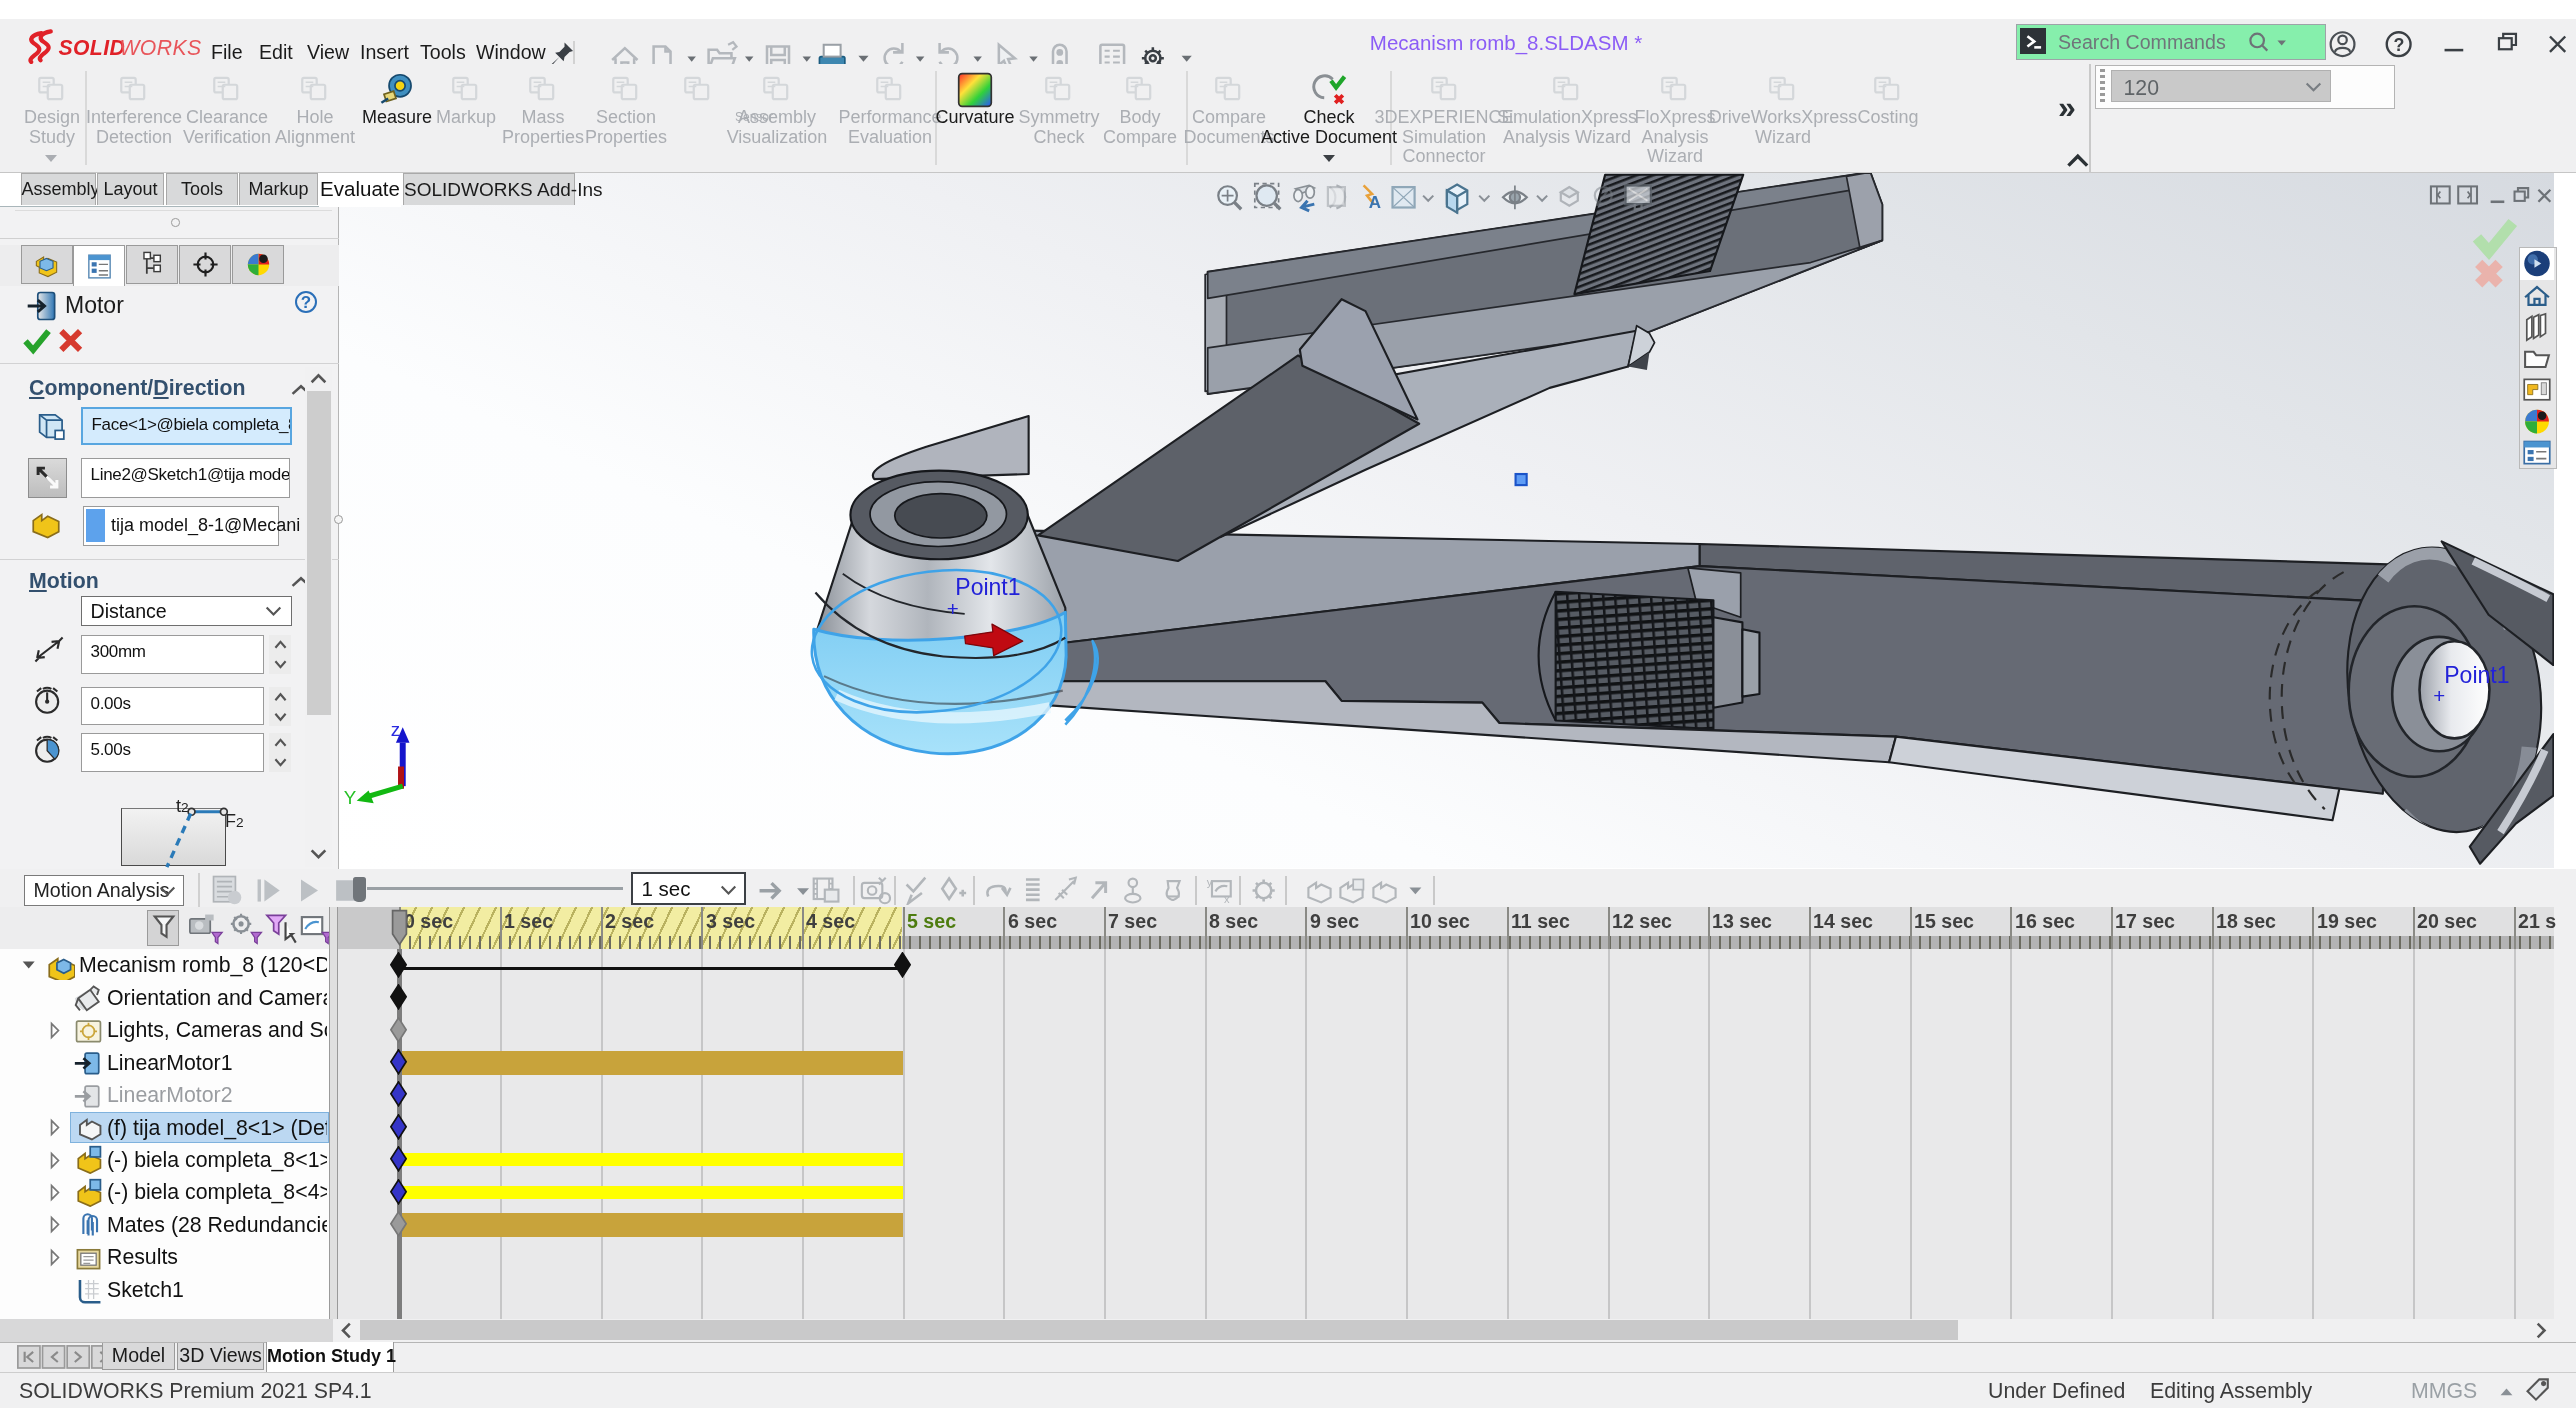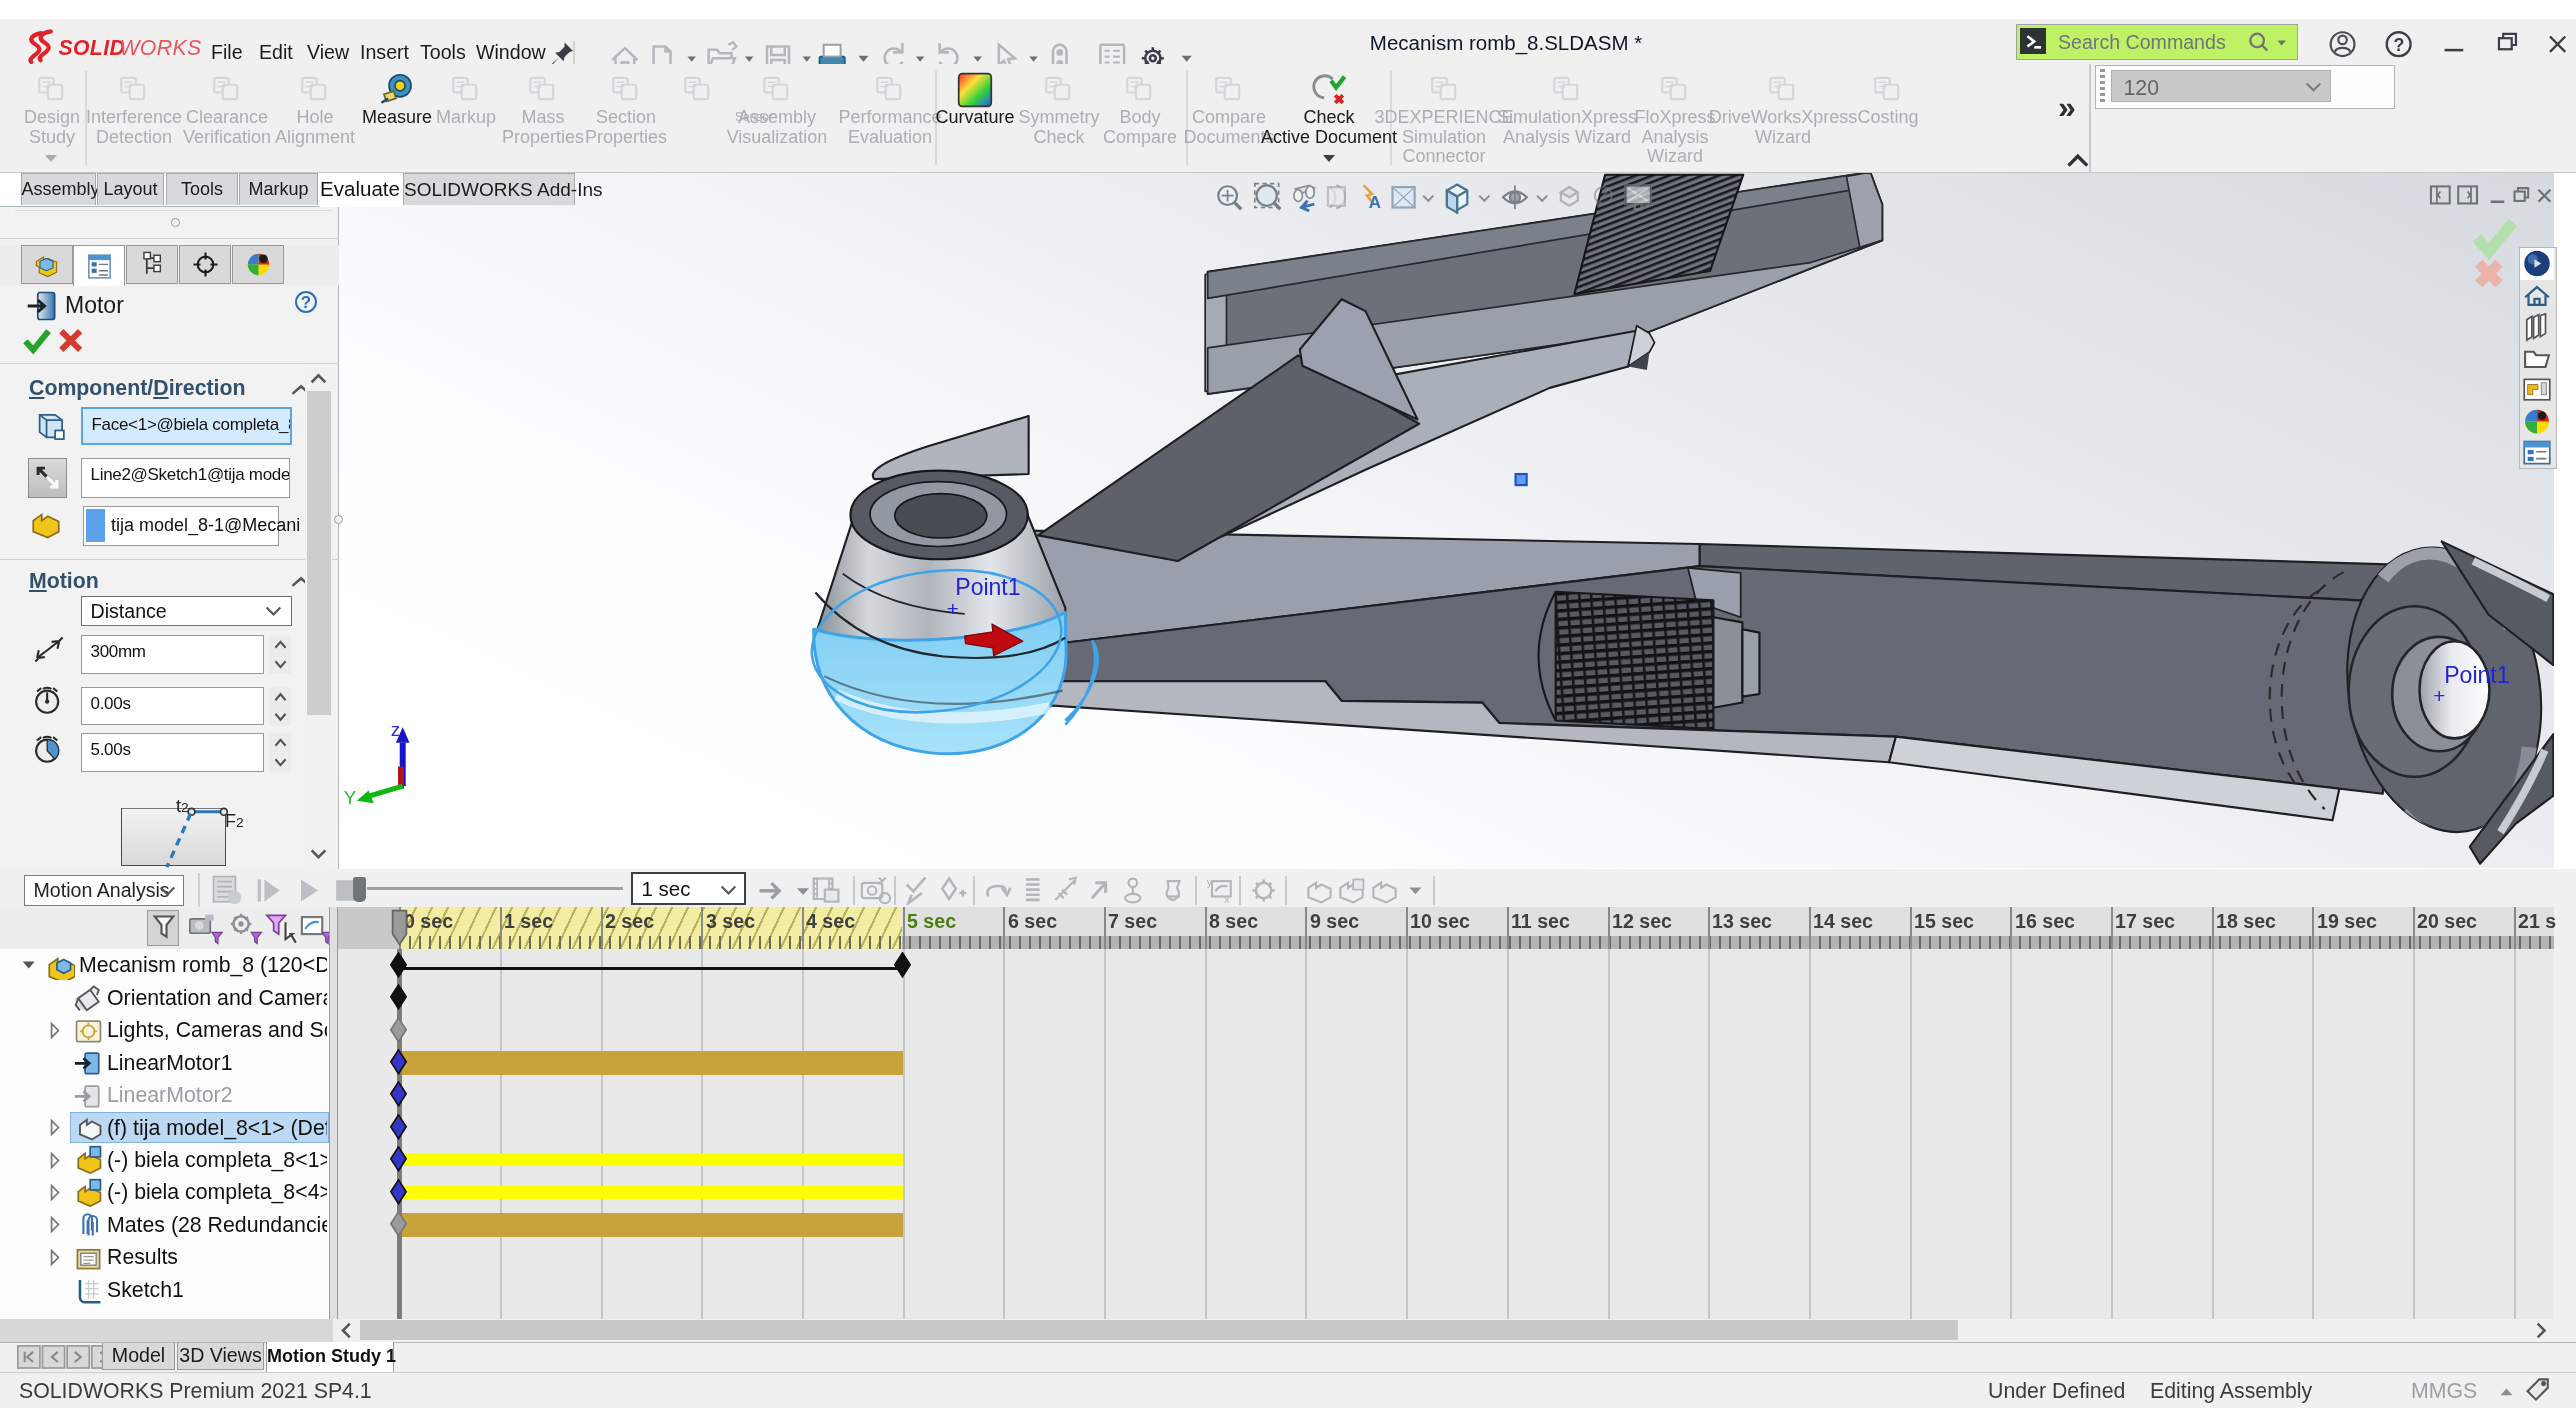--- a/index.html
+++ b/index.html
@@ -83,23 +83,23 @@
       <path d="M104 22 l5 6 5 -6z"></path>
           <path d="M172 22 l5 6 5 -6z"></path>
           <path d="M240 22 l5 6 5 -6z"></path>
           <path d="M306 21 l6 7 6 -7z"></path>
           <path d="M374 22 l5 6 5 -6z"></path>
           <path d="M442 22 l5 6 5 -6z"></path>
           <path d="M508 22 l5 6 5 -6z"></path>
           <path d="M688 21 l6 7 6 -7z"></path>
     </g>
   </svg>
-  <div class="abs" style="left:1280px;top:12px;width:452px;text-align:center;font-size:20.5px;color:#0f172a">Mecanism romb_8.SLDASM *</div>
-
-  <div class="abs" style="left:2016px;top:5.1px;width:282px;height:36px;background:#bef264;border:1.7px solid #9ea3a8">
+  <div class="abs" style="left:1280px;top:12px;width:452px;text-align:center;font-size:20.5px;color:#8b5cf6">Mecanism romb_8.SLDASM *</div>
+
+  <div class="abs" style="left:2016px;top:5.1px;width:310px;height:36px;background:#86efac;border:1.7px solid #9ea3a8">
     <div class="abs" style="left:3.4px;top:3.4px;width:25.6px;height:25.6px;background:#2d3237"></div>
     <svg class="abs" style="left:6.8px;top:6.8px" width="20.5" height="20.5" viewBox="0 0 24 24">
           <path d="M4 5 l8 6 -8 6" stroke="#fff" stroke-width="3" fill="none"></path>
           <path d="M12 18 h8" stroke="#fff" stroke-width="3"></path>
         </svg>
     <div class="abs" style="left:41px;top:6px;font-size:19.6px;color:#70757a">Search Commands</div>
     <svg class="abs" style="left:230px;top:6px" width="44" height="24" viewBox="0 0 52 28">
           <circle cx="12" cy="11" r="8" fill="none" stroke="#6d7277" stroke-width="2.6"></circle>
           <path d="M18 17 l6 6" stroke="#6d7277" stroke-width="2.6"></path>
           <path d="M36 11 l5 6 5 -6z" fill="#6d7277"></path>

